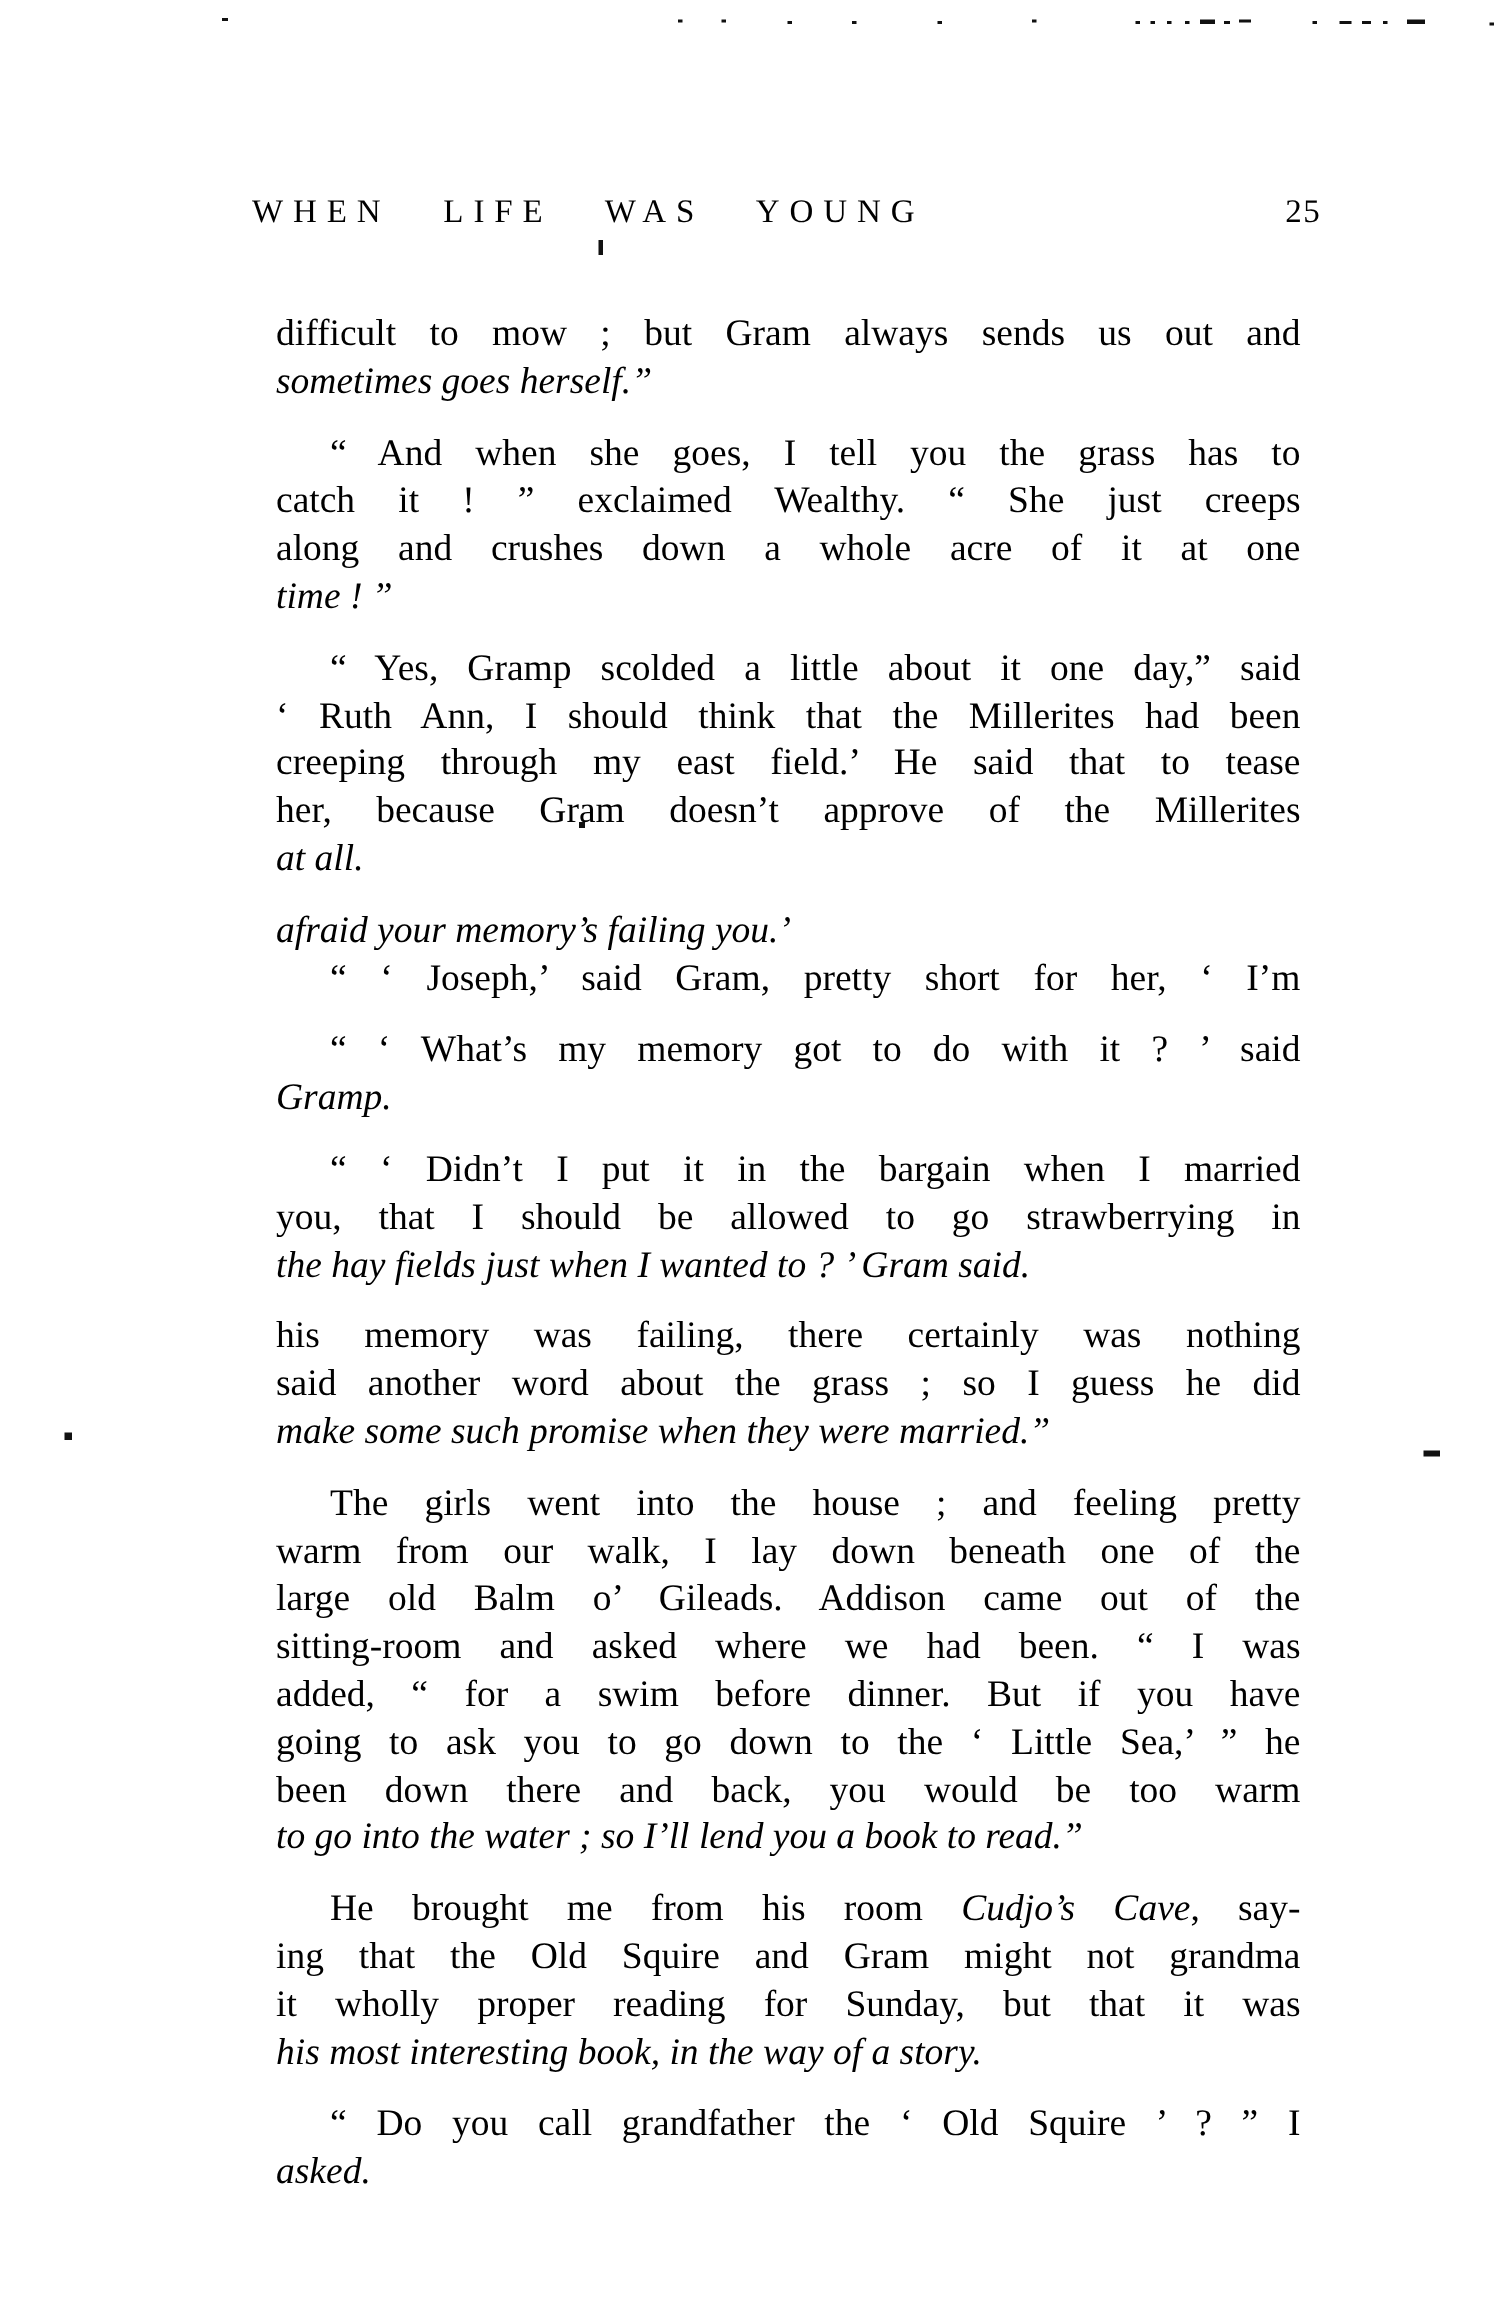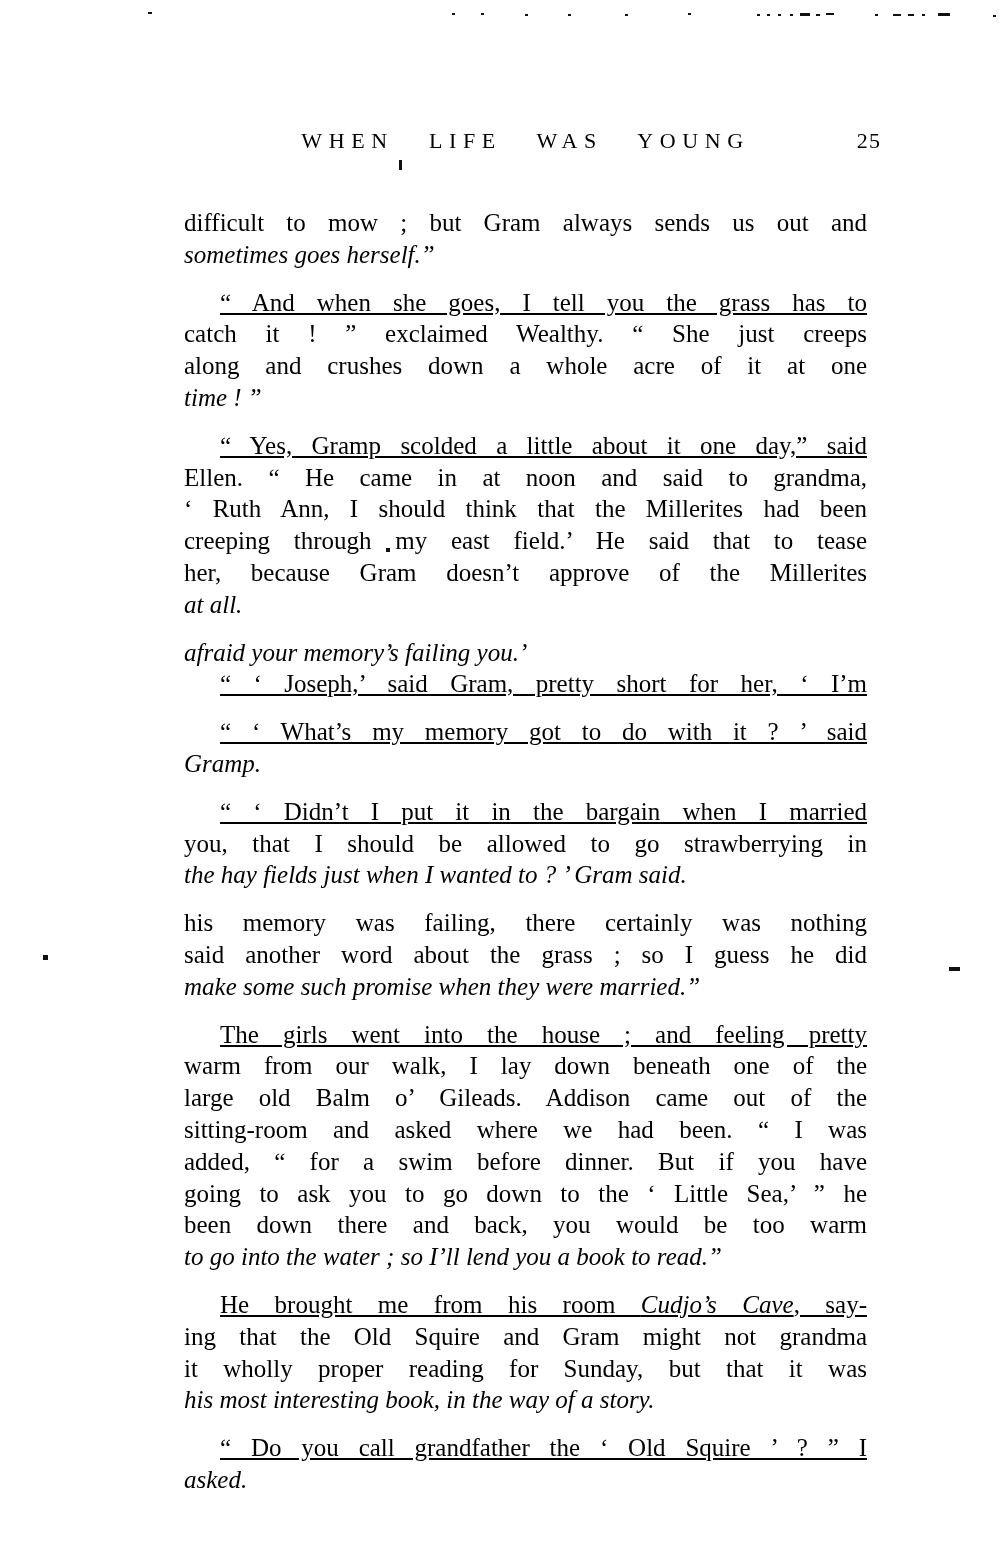--- a/index.html
+++ b/index.html
@@ -15,21 +15,21 @@
   }
   .column {
     position: absolute;
     left: 168px;
     top: 128px;
     width: 715px;
   }
   .running-head {
     position: relative;
     height: 34px;
-    text-align: center;
+    text-align: left;
   }
   .running-title {
     display: inline-block;
     font-size: 22px;
     letter-spacing: 0.30em;
     word-spacing: 1.05em;
     white-space: nowrap;
   }
   .page-number {
     position: absolute;
@@ -49,21 +49,21 @@
   }
   .paragraph { margin: 16px; padding: 0; }
   .line {
     text-align: justify;
     text-align-last: justify;
     white-space: normal;
     height: 31.8px;
     overflow: visible;
   }
   .line.last { text-align-last: left; font-style: italic; }
-  .line.indent { text-indent: 36px; text-decoration: underline; }
+  .line.indent { text-indent: 36px; }
   .italic { font-style: italic; }
   .artifacts { position: absolute; left: 0; top: 0; width: 100%; height: 100%; pointer-events: none; }
   .mark { position: absolute; background: #111; }
 </style>
 </head>
 <body>
 
 <div class="page">
 
   <div class="artifacts">
@@ -106,21 +106,20 @@
           <div class="line last"><span>sometimes goes herself.”</span></div>
         </div>
         <div class="paragraph">
           <div class="line indent"><span>“ And when she goes, I tell you the grass has to</span></div>
           <div class="line"><span>catch it ! ” exclaimed Wealthy. “ She just creeps</span></div>
           <div class="line"><span>along and crushes down a whole acre of it at one</span></div>
           <div class="line last"><span>time ! ”</span></div>
         </div>
         <div class="paragraph">
           <div class="line indent"><span>“ Yes, Gramp scolded a little about it one day,” said</span></div>
-          <div class="line"><span>Ellen. “ He came in at noon and said to grandma,</span></div>
           <div class="line"><span>‘ Ruth Ann, I should think that the Millerites had been</span></div>
           <div class="line"><span>creeping through my east field.’ He said that to tease</span></div>
           <div class="line"><span>her, because Gram doesn’t approve of the Millerites</span></div>
           <div class="line last"><span>at all.</span></div>
         </div>
         <div class="paragraph">
           <div class="line last"><span>afraid your memory’s failing you.’</span></div>
           <div class="line indent"><span>“ ‘ Joseph,’ said Gram, pretty short for her, ‘ I’m</span></div>
         </div>
         <div class="paragraph">

